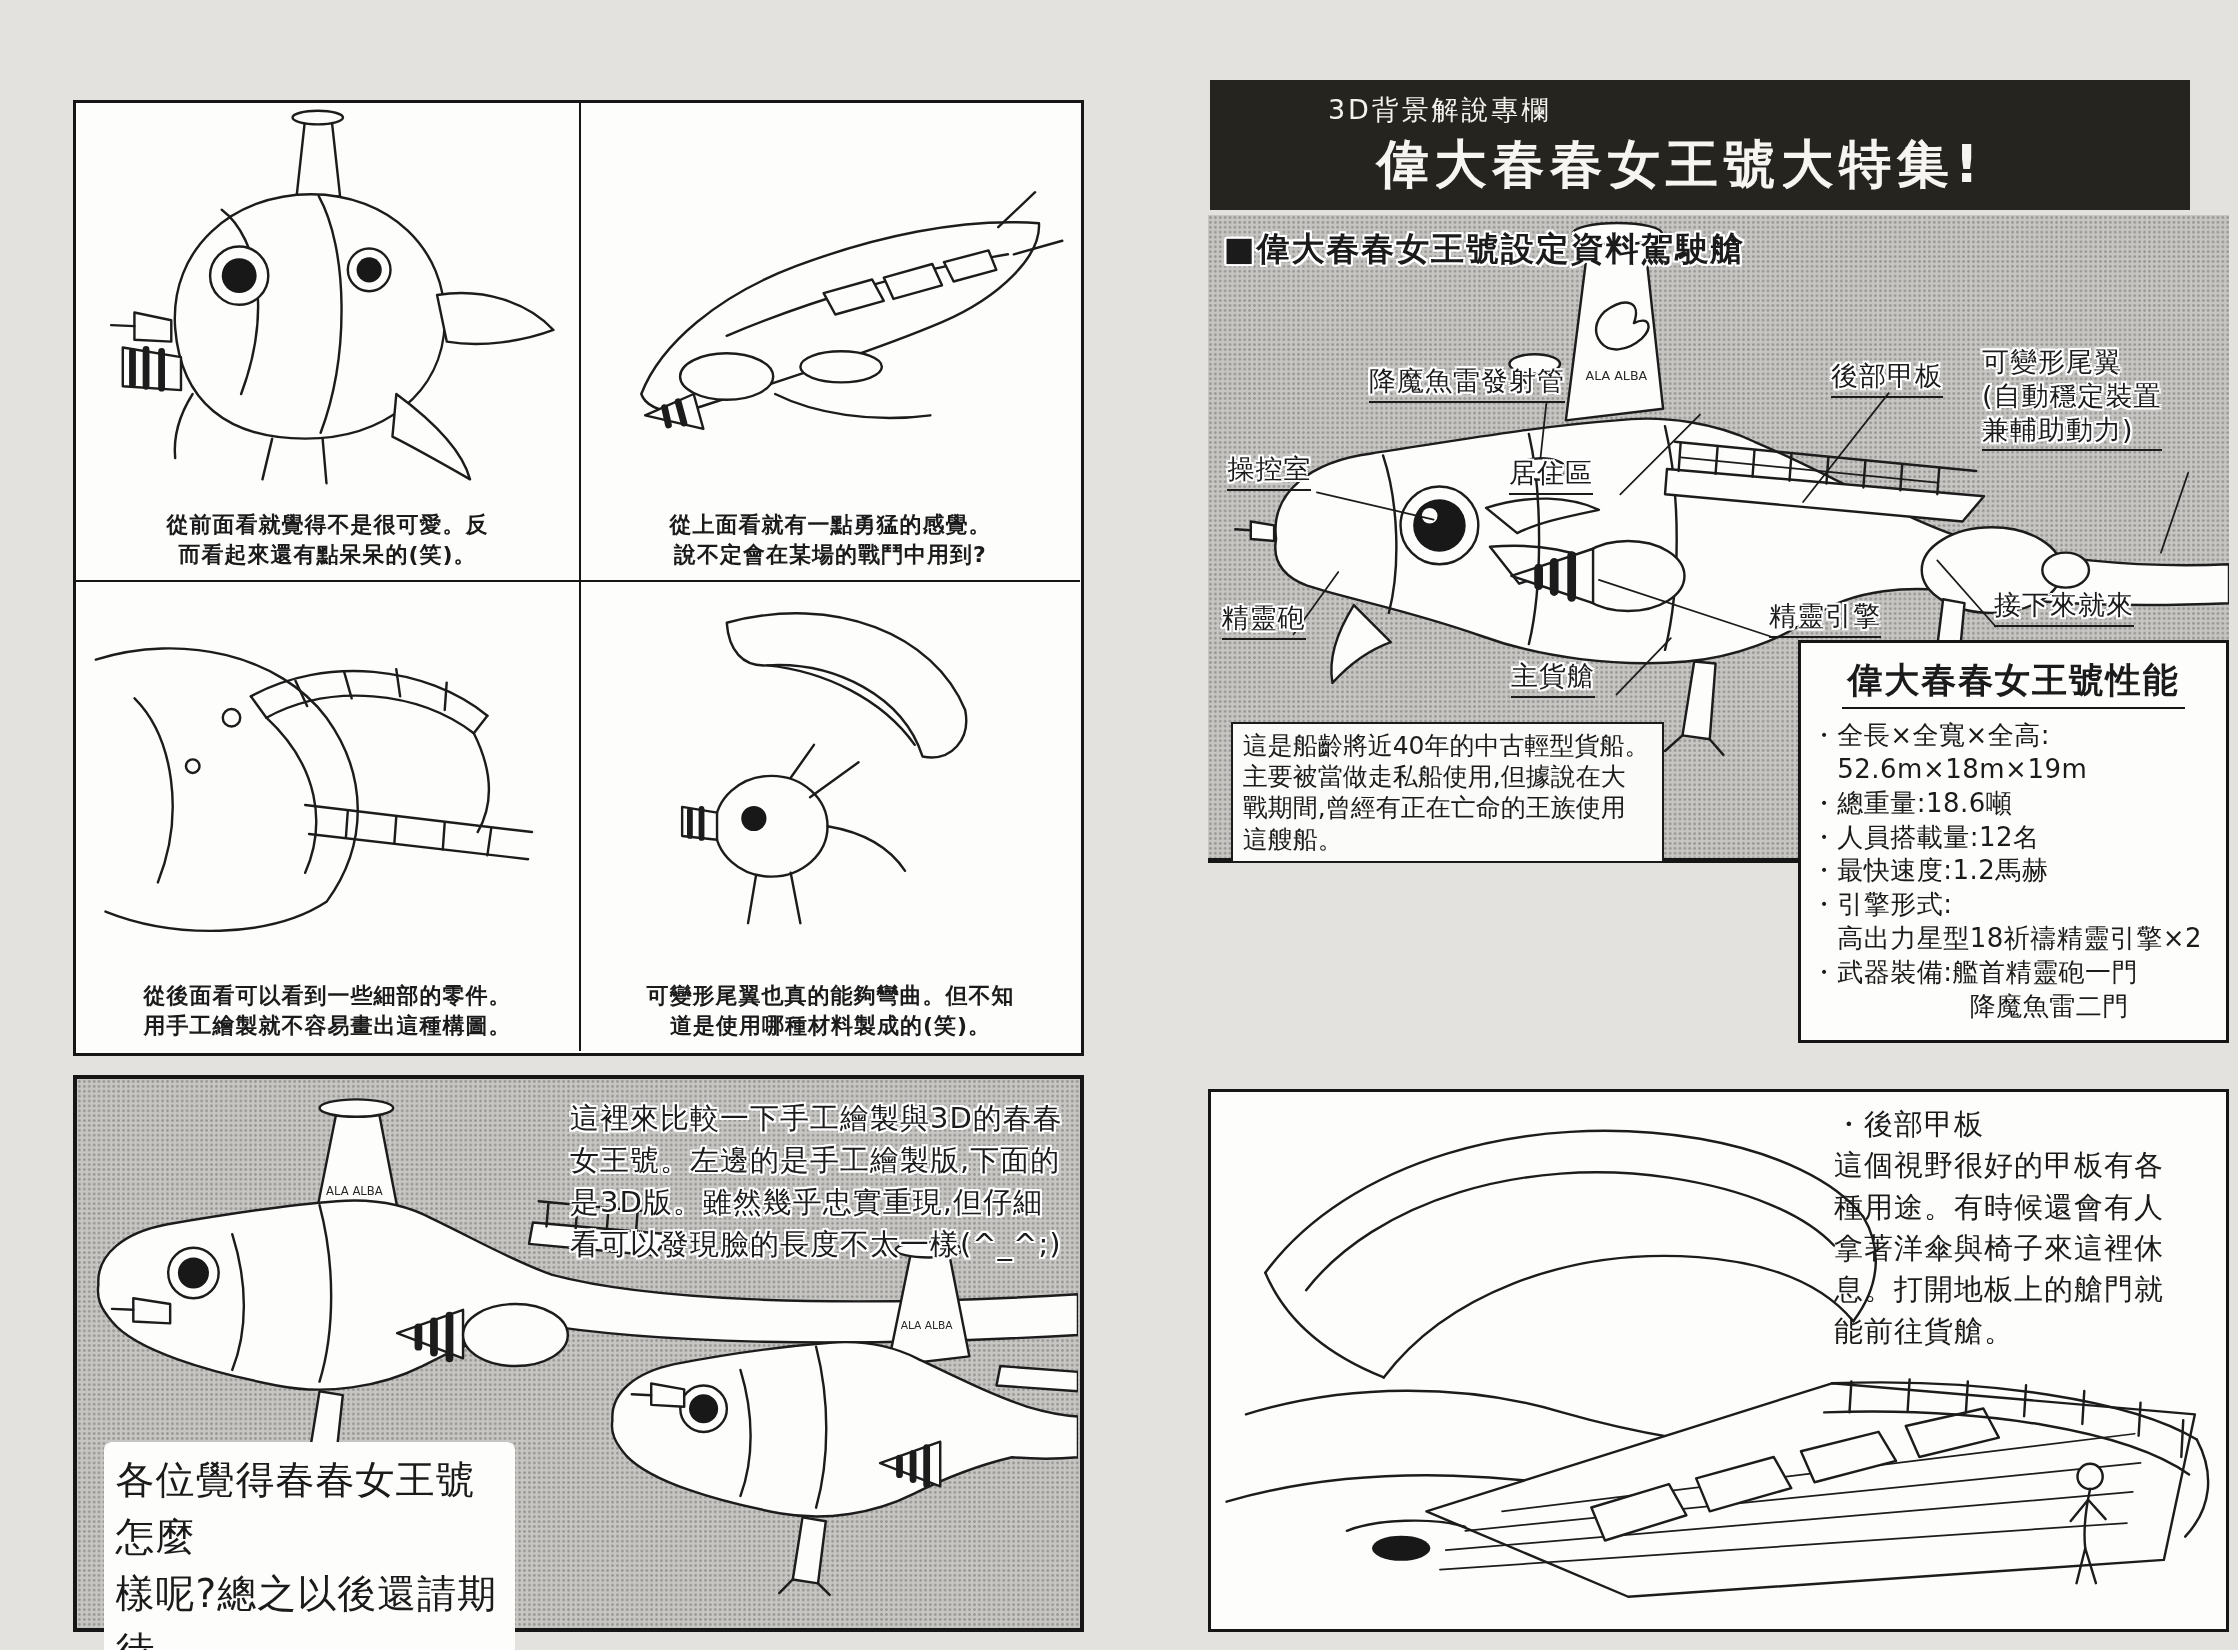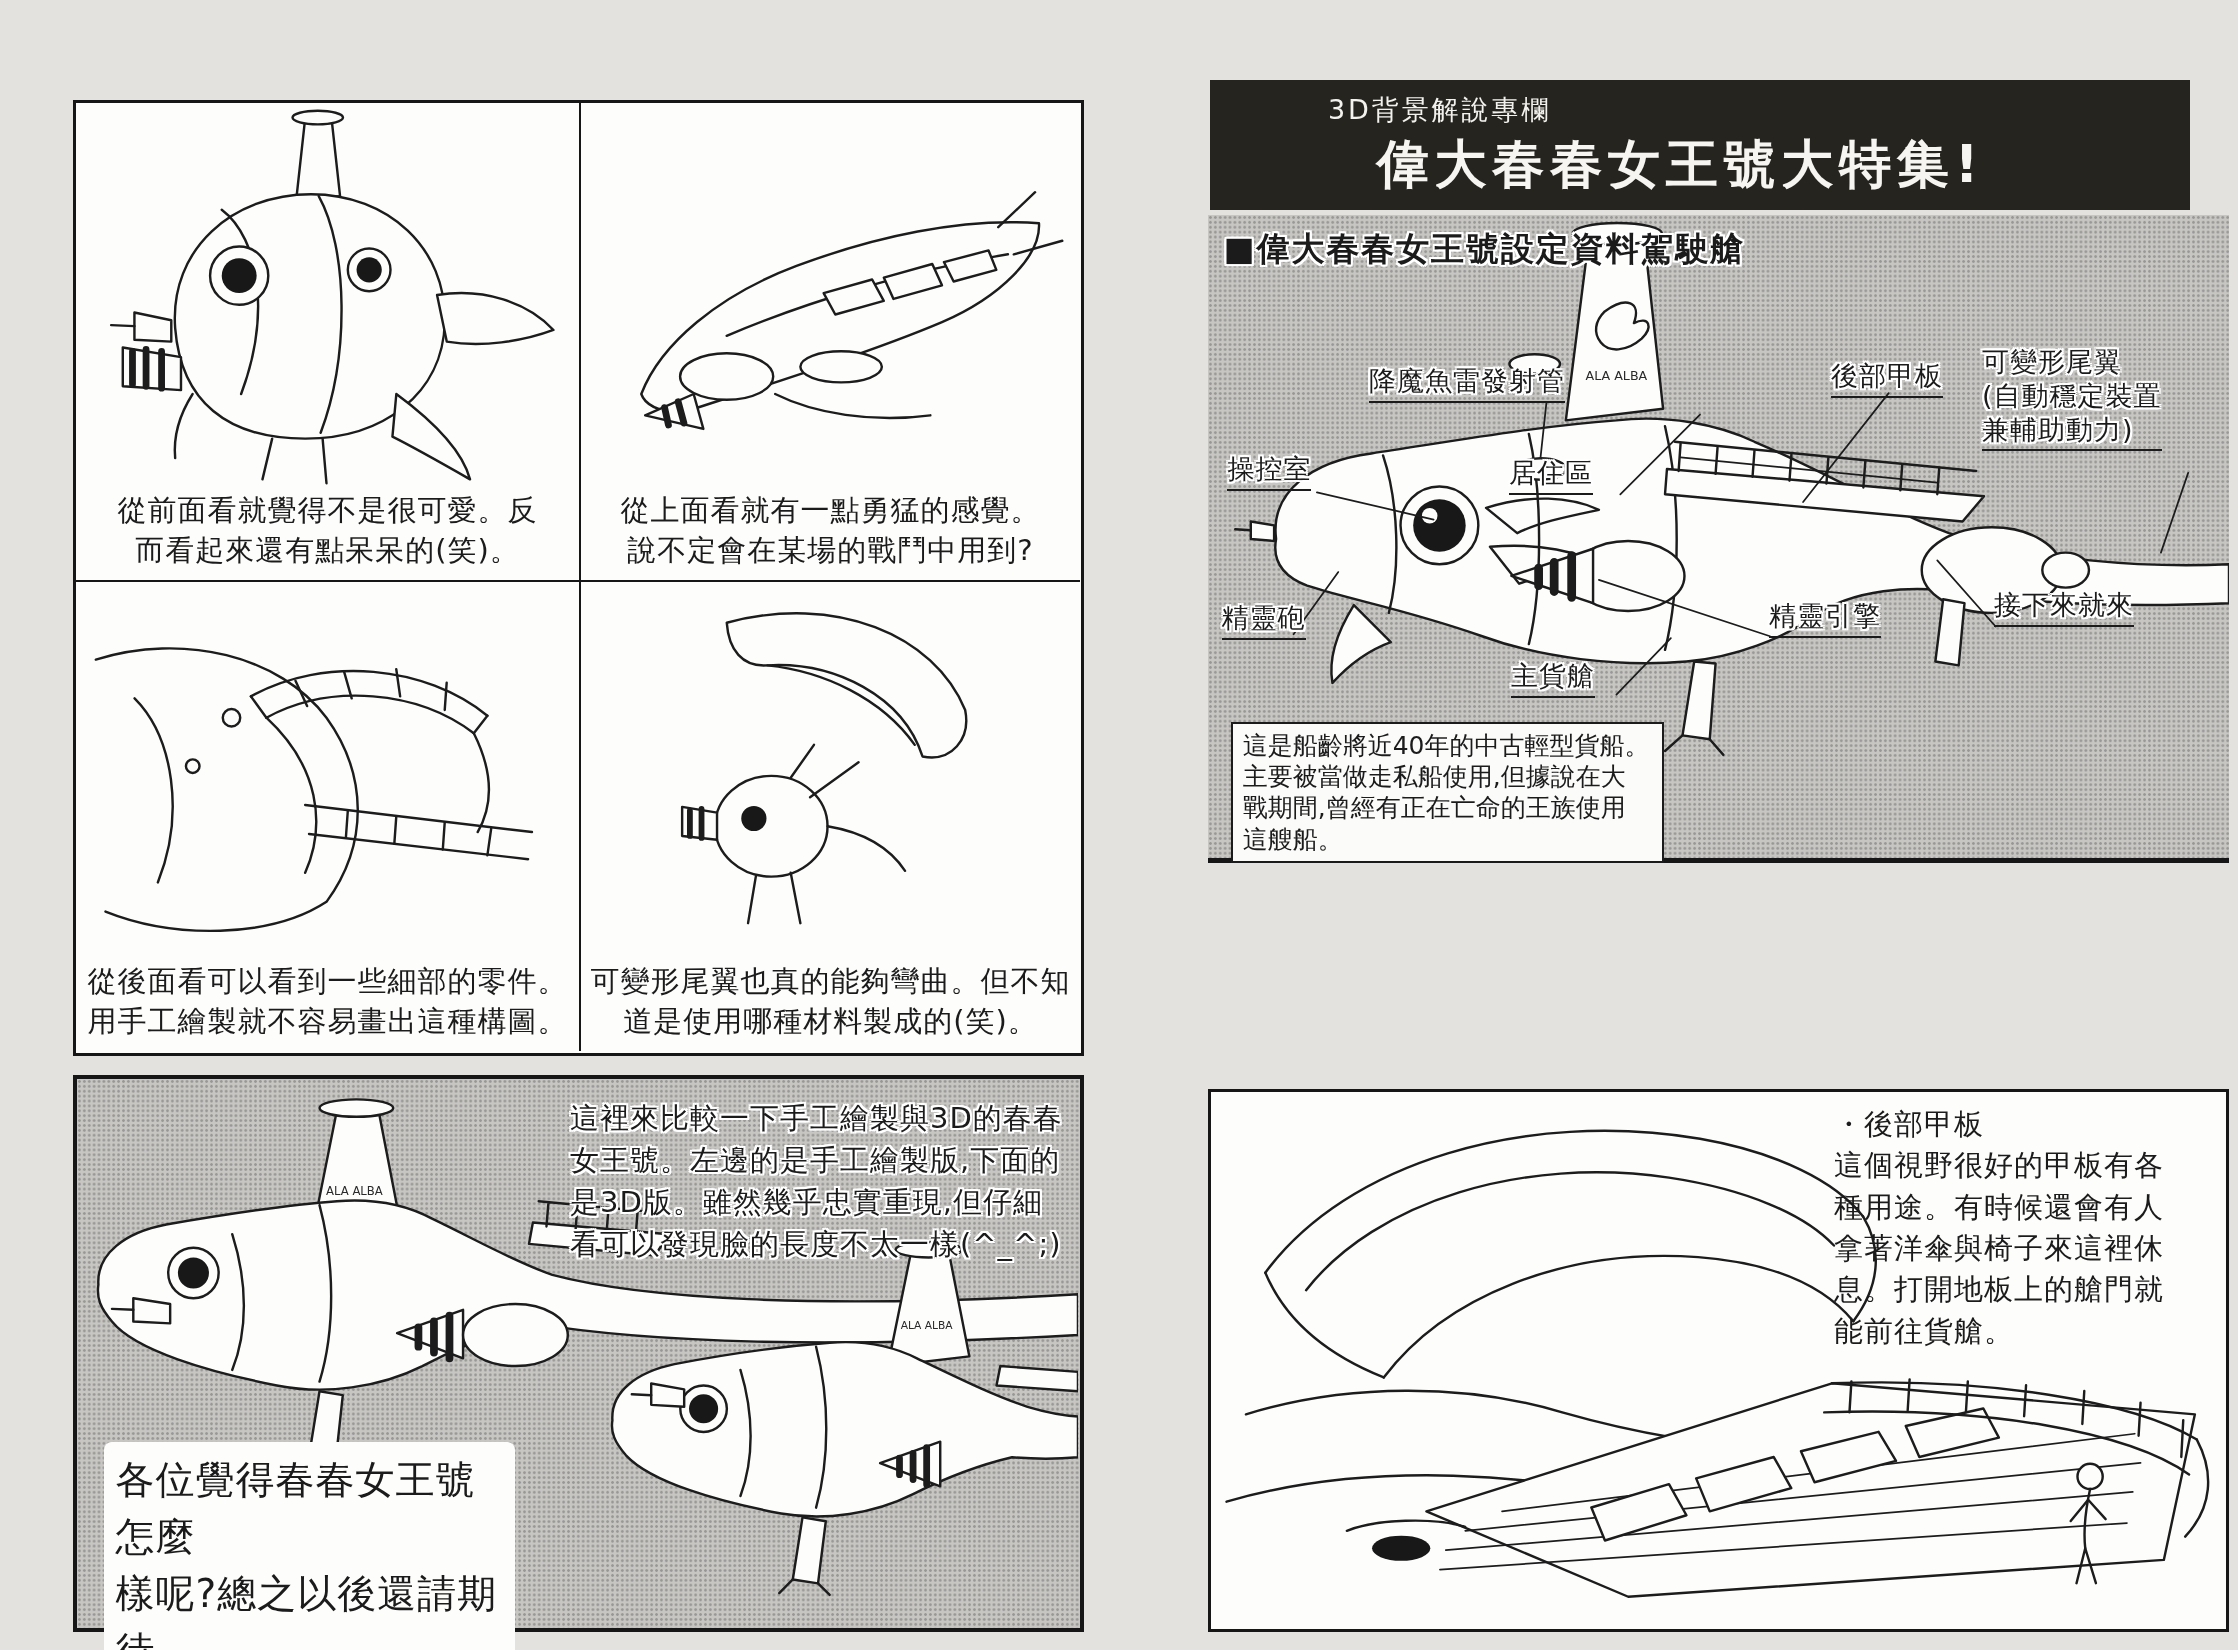--- a/index.html
+++ b/index.html
@@ -14,21 +14,21 @@
 
   
   #grid-panel{position:absolute;left:73px;top:100px;width:1011px;height:956px;
     border:3.9px solid #161616;background:#fdfdfc;box-sizing:border-box;}
   .cell{position:absolute;box-sizing:border-box;}
   #cell-front{left:0;top:0;width:505px;height:479px;border-right:2.9px solid #161616;border-bottom:2.9px solid #161616;}
   #cell-top{left:505px;top:0;width:499px;height:479px;border-bottom:2.9px solid #161616;}
   #cell-rear{left:0;top:479px;width:505px;height:469px;border-right:2.9px solid #161616;}
   #cell-tail{left:505px;top:479px;width:499px;height:469px;}
   .cell-caption{position:absolute;left:0;right:0;bottom:9.7px;text-align:center;
-    font-size:29px;line-height:1.38;letter-spacing:1px;}
+    font-size:22px;line-height:1.38;letter-spacing:1px;font-weight:bold;}
   .cell svg{position:absolute;left:0;top:0;}
 
   #compare-panel{position:absolute;left:73px;top:1075px;width:1011px;height:557px;
     border:4.9px solid #161616;box-sizing:border-box;}
   #compare-note{position:absolute;left:493px;top:17.5px;width:512px;
     font-size:29px;line-height:1.46;letter-spacing:1px;}
   #compare-footer{position:absolute;left:27px;top:363px;width:388px;background:#fdfdfc;
     border-radius:7.8px;padding:9.7px 11.6px;font-size:39px;line-height:1.46;letter-spacing:1px;}
   #compare-art{position:absolute;left:0;top:0;}
 
@@ -289,20 +289,32 @@
     <div class="dlabel halo" style="left:303px;top:444px;">主貨艙</div>
     <div class="dlabel halo" style="left:561px;top:384px;">精靈引擎</div>
     <div class="dlabel halo" style="left:786px;top:373px;">接下來就來</div>
 
     <div id="diagram-note" class="ml">這是船齡將近40年的中古輕型貨船。
 主要被當做走私船使用,但據說在大
 戰期間,曾經有正在亡命的王族使用
 這艘船。</div>
   </div>
 
+  <div id="spec-box">
+    <div id="spec-title">偉大春春女王號性能</div>
+    <div class="spec-item">・全長×全寬×全高:</div>
+    <div class="spec-item">　52.6m×18m×19m</div>
+    <div class="spec-item">・總重量:18.6噸</div>
+    <div class="spec-item">・人員搭載量:12名</div>
+    <div class="spec-item">・最快速度:1.2馬赫</div>
+    <div class="spec-item">・引擎形式:</div>
+    <div class="spec-item">　高出力星型18祈禱精靈引擎×2</div>
+    <div class="spec-item">・武器裝備:艦首精靈砲一門</div>
+    <div class="spec-item">　　　　　　降魔魚雷二門</div>
+  </div>
 
 
   <div id="deck-panel">
     <svg id="deck-art" width="1013" height="536" viewBox="0 0 1044 552">
       <g class="ink">
 
         <path d="M56,186 C140,72 324,18 504,48 C584,62 644,92 672,128"></path>
         <path d="M98,204 C170,112 322,66 472,88 C552,100 612,126 642,158"></path>
         <path d="M56,186 C76,234 118,270 178,294"></path>
         <path d="M178,294 C240,212 362,160 502,170 C582,176 632,200 662,236"></path>

